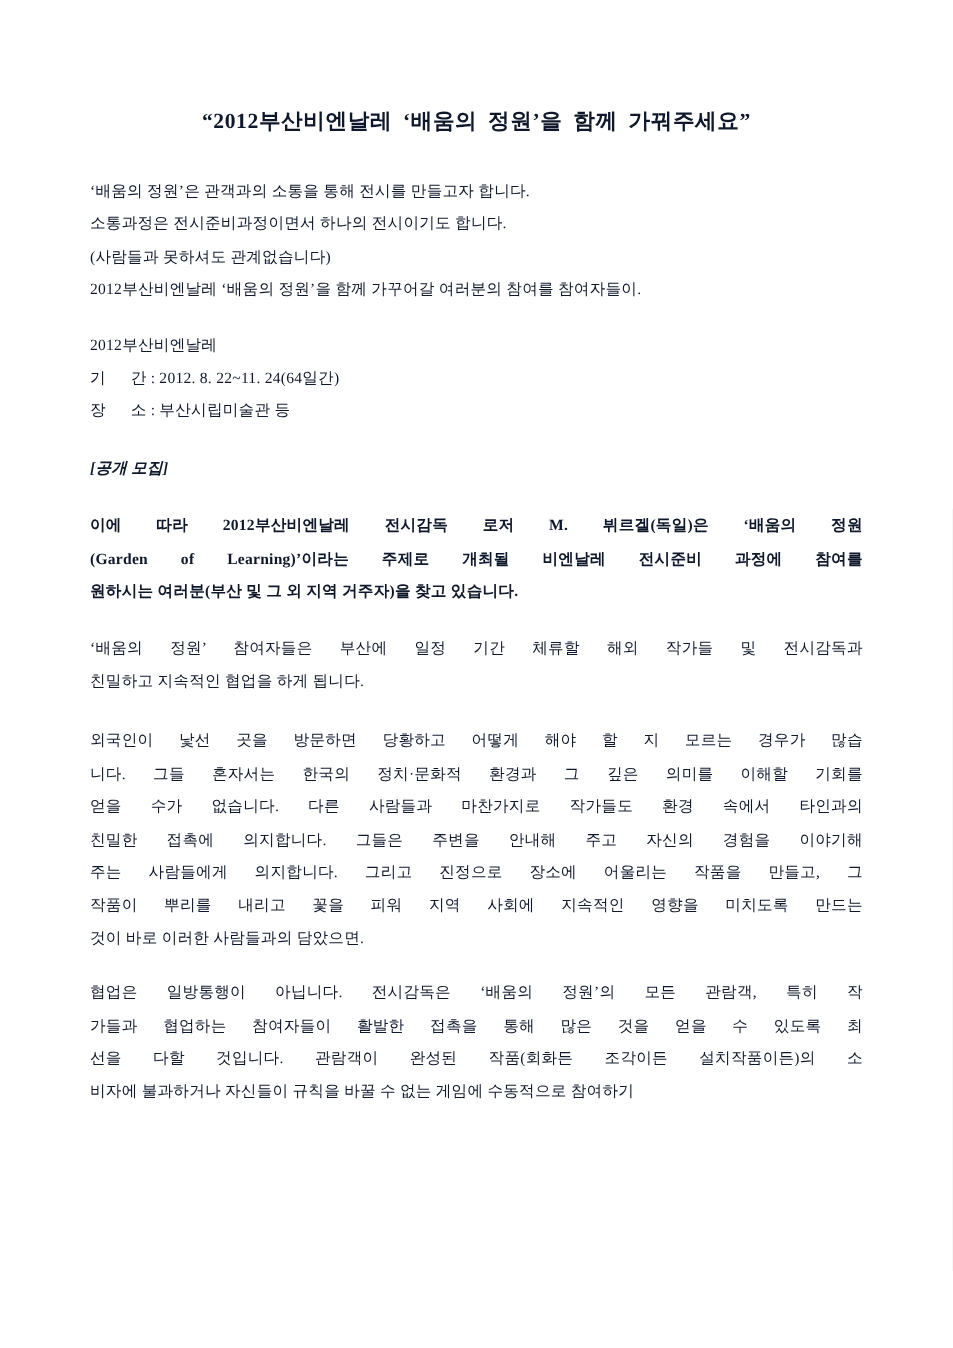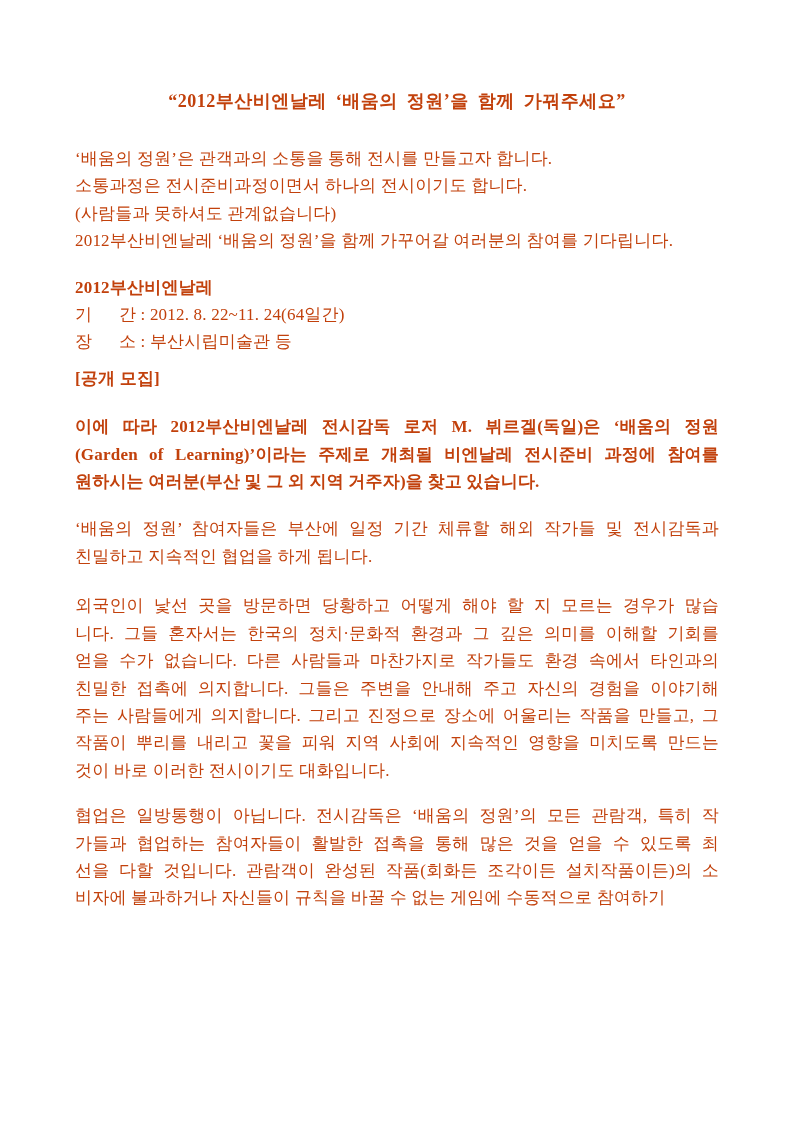--- a/index.html
+++ b/index.html
@@ -5,57 +5,58 @@
   html, body {
     margin: 0;
     padding: 0;
     background: #e8e8e8;
   }
   .page {
     width: 794px;
     height: 1123px;
     margin: 0 auto;
     background: #ffffff;
-    color: #c2410c;
+    color: #0f172a;
     font-family: "Liberation Serif", "DejaVu Serif", serif;
     overflow: hidden;
     box-sizing: border-box;
   }
   .content {
     padding: 0 75px;
   }
   .title {
     margin: 0;
     padding-top: 88px;
     font-size: 18px;
     line-height: 26px;
     font-weight: bold;
     text-align: center;
     letter-spacing: 0.5px;
     word-spacing: 4px;
   }
   .block { margin: 0; }
   .line {
-    font-size: 17px;
+    font-size: 13px;
     line-height: 27.4px;
     letter-spacing: 0.2px;
     white-space: pre-wrap;
   }
   
   .para .line:not(:last-child) {
     text-align: justify;
     text-align-last: justify;
   }
   .intro { margin-top: 31px; }
   .intro .para { margin: 0; }
   .event { margin-top: 19px; }
-  .event .heading { font-weight: bold; }
+  .event .heading { font-weight: normal; }
   .section-heading {
-    margin-top: 9px;
+    margin-top: 20px;
     font-weight: bold;
+    font-style: italic;
   }
   .p1 { margin-top: 26px; }
   .p2 { margin-top: 21px; font-weight: bold; }
   .p3 { margin-top: 20px; }
   .p4 { margin-top: 22px; }
   .p5 { margin-top: 18px; font-family: Liberation Serif, serif; }
 </style>
 </head>
 <body>
 
@@ -68,21 +69,21 @@
       <div class="para">
           <div class="line">‘배움의 정원’은 관객과의 소통을 통해 전시를 만들고자 합니다.</div>
         </div>
       <div class="para">
           <div class="line">소통과정은 전시준비과정이면서 하나의 전시이기도 합니다.</div>
         </div>
       <div class="para">
           <div class="line">(사람들과 못하셔도 관계없습니다)</div>
         </div>
       <div class="para">
-          <div class="line">2012부산비엔날레 ‘배움의 정원’을 함께 가꾸어갈 여러분의 참여를 기다립니다.</div>
+          <div class="line">2012부산비엔날레 ‘배움의 정원’을 함께 가꾸어갈 여러분의 참여를 참여자들이.</div>
         </div>
     </div>
 
     <div class="block event">
       <div class="line heading">2012부산비엔날레</div>
       <div class="line">기      간 : 2012. 8. 22~11. 24(64일간)</div>
       <div class="line">장      소 : 부산시립미술관 등</div>
     </div>
 
     <div class="block section-heading line">[공개 모집]</div>
@@ -96,21 +97,21 @@
         <div class="line">‘배움의 정원’ 참여자들은 부산에 일정 기간 체류할 해외 작가들 및 전시감독과</div>
         <div class="line">친밀하고 지속적인 협업을 하게 됩니다.</div>
       </div>
     <div class="block para p4">
         <div class="line">외국인이 낯선 곳을 방문하면 당황하고 어떻게 해야 할 지 모르는 경우가 많습</div>
         <div class="line">니다. 그들 혼자서는 한국의 정치·문화적 환경과 그 깊은 의미를 이해할 기회를</div>
         <div class="line">얻을 수가 없습니다. 다른 사람들과 마찬가지로 작가들도 환경 속에서 타인과의</div>
         <div class="line">친밀한 접촉에 의지합니다. 그들은 주변을 안내해 주고 자신의 경험을 이야기해</div>
         <div class="line">주는 사람들에게 의지합니다. 그리고 진정으로 장소에 어울리는 작품을 만들고, 그</div>
         <div class="line">작품이 뿌리를 내리고 꽃을 피워 지역 사회에 지속적인 영향을 미치도록 만드는</div>
-        <div class="line">것이 바로 이러한 전시이기도 대화입니다.</div>
+        <div class="line">것이 바로 이러한 사람들과의 담았으면.</div>
       </div>
     <div class="block para p5">
         <div class="line">협업은 일방통행이 아닙니다. 전시감독은 ‘배움의 정원’의 모든 관람객, 특히 작</div>
         <div class="line">가들과 협업하는 참여자들이 활발한 접촉을 통해 많은 것을 얻을 수 있도록 최</div>
         <div class="line">선을 다할 것입니다. 관람객이 완성된 작품(회화든 조각이든 설치작품이든)의 소</div>
         <div class="line">비자에 불과하거나 자신들이 규칙을 바꿀 수 없는 게임에 수동적으로 참여하기</div>
       </div>
 
   </div>
 </div>

